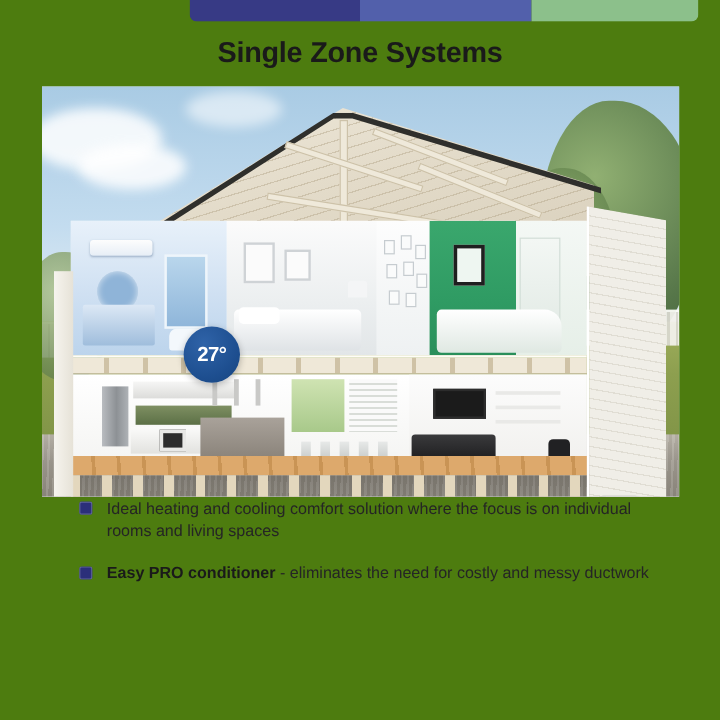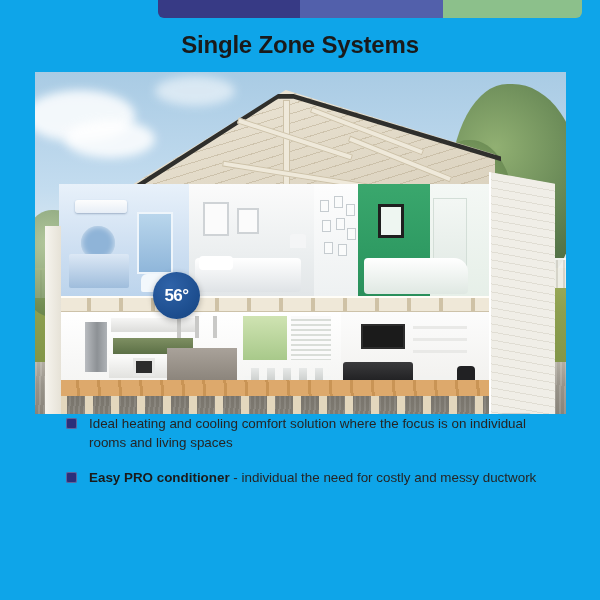--- a/index.html
+++ b/index.html
@@ -2,21 +2,21 @@
 <html><head>
 <meta charset="utf-8">
 <style>
   * { box-sizing: border-box; margin: 0; padding: 0; }
   html, body {
     width: 600px; height: 600px;
     background: #ffffff;
     font-family: "Liberation Sans", sans-serif;
     overflow: hidden;
   }
-  .page { position: relative; width: 600px; height: 600px; background: #0ea5e9; }
+  .page { position: relative; width: 600px; height: 600px; background: #4d7c0f; }
 
   
   .topbar {
     position: absolute; left: 158px; top: 0; width: 424px; height: 18px;
     display: flex; border-bottom-left-radius: 6px; border-bottom-right-radius: 6px;
     overflow: hidden;
   }
   .topbar .seg { height: 100%; }
   .topbar .seg.s0 { flex: 0 0 142px; }
   .topbar .seg.s1 { flex: 0 0 143px; }
@@ -432,33 +432,33 @@
 
       <div class="woodfloor"></div>
       <div class="piers"></div>
       <div class="leftwall"></div>
     </div>
 
     <div class="condenser">
       
     </div>
 
-    <div class="temp-badge" style="color: rgb(255, 255, 255);">56°</div>
+    <div class="temp-badge" style="color: rgb(255, 255, 255);">27°</div>
   </div>
 
   <div class="bullets">
 
     <div class="bullet">
       <span class="marker" style="background: rgb(43, 47, 122);"></span>
       <span class="text">
         <span>Ideal heating and cooling comfort solution where the focus is on individual rooms and living spaces</span>
       </span>
     </div>
 
     <div class="bullet">
       <span class="marker" style="background: rgb(43, 47, 122);"></span>
-      <span class="text"><span class="strong">Easy PRO conditioner</span><span> - individual the need for costly and messy ductwork</span></span>
+      <span class="text"><span class="strong">Easy PRO conditioner</span><span> - eliminates the need for costly and messy ductwork</span></span>
     </div>
 
 
   </div>
 
 </div>
 
 </body></html>

